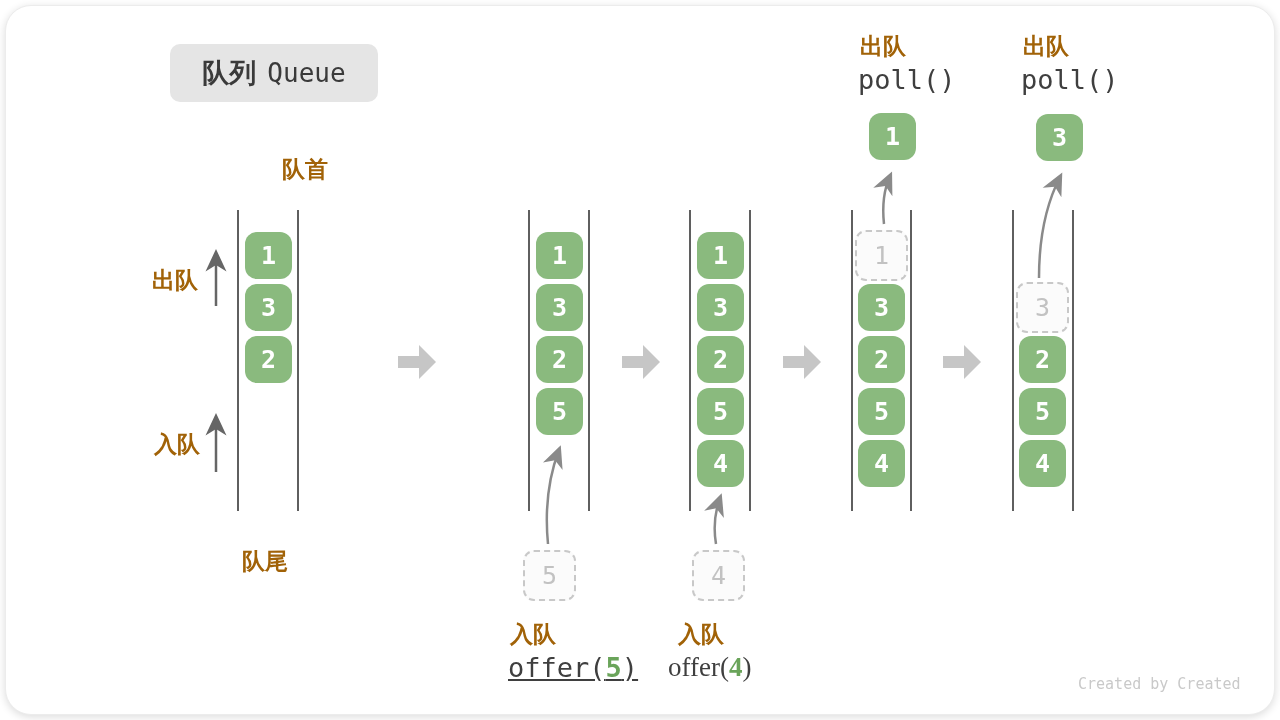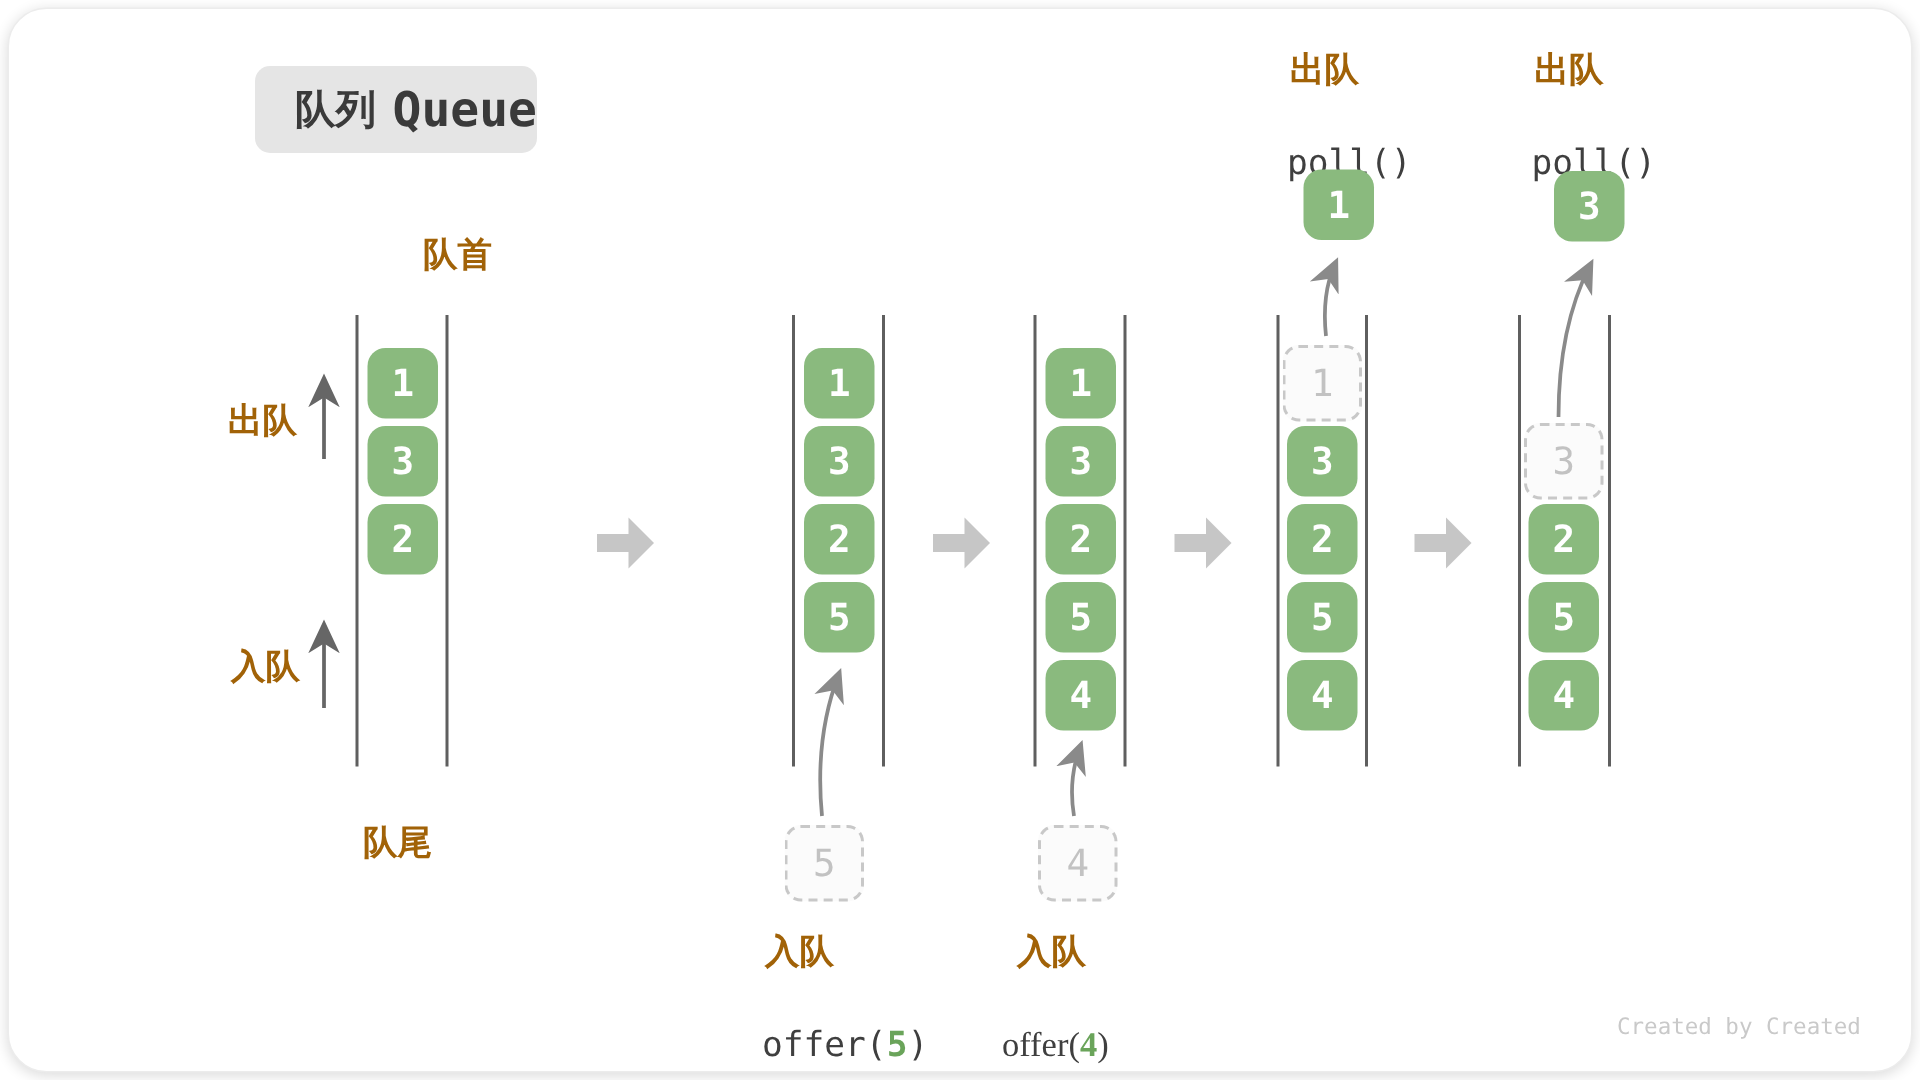--- a/index.html
+++ b/index.html
@@ -1,27 +1,27 @@
 <!DOCTYPE html>
 <html><head>
 <meta charset="utf-8">
 <style>
   html,body{margin:0;padding:0;background:#ffffff;}
   .canvas{position:relative;width:1280px;height:720px;background:#ffffff;overflow:hidden;
           font-family:"Liberation Sans",sans-serif;}
   .card{position:absolute;left:5px;top:5px;width:1268px;height:708px;border-radius:26px;
         background:#ffffff;border:1px solid #ececec;box-shadow:0 2px 9px rgba(0,0,0,.14);}
 
-  .badge{position:absolute;left:170px;top:44px;width:188px;height:58px;background:#e5e5e5;
-         border-radius:10px;display:flex;align-items:center;justify-content:flex-end;gap:11px;}
+  .badge{position:absolute;left:170px;top:44px;width:208px;height:58px;background:#e5e5e5;
+         border-radius:10px;display:flex;align-items:center;justify-content:center;gap:11px;}
   .badge .zh{font-size:27px;font-weight:bold;color:#3a3a3a;}
-  .badge .en{font-family:"DejaVu Sans Mono",monospace;font-size:32px;color:#3a3a3a;font-weight:bold;}
+  .badge .en{font-family:"DejaVu Sans Mono",monospace;font-size:26px;color:#3a3a3a;}
 
   .zh-label{position:absolute;font-weight:bold;font-size:23px;color:#a16207;white-space:nowrap;}
-  .code{position:absolute;font-family:"DejaVu Sans Mono",monospace;font-size:23px;color:#3f3f3f;white-space:pre;margin-top:32px;}
+  .code{position:absolute;font-family:"DejaVu Sans Mono",monospace;font-size:27px;color:#3f3f3f;white-space:pre;}
   .code .arg{color:#6aa45a;font-weight:bold;}
 
   .wall{position:absolute;top:210px;width:2px;height:301px;background:#5f5f5f;}
 
   .box{position:absolute;width:47px;height:47px;border-radius:12px;background:#8aba7e;color:#ffffff;
        display:flex;align-items:center;justify-content:center;
        font-family:"DejaVu Sans Mono",monospace;font-size:25px;font-weight:bold;}
   .box.dashed{background:#fbfbfb;border:2px dashed #c8c8c8;color:#c2c2c2;font-weight:normal;
               border-radius:11px;width:49px;height:47px;box-sizing:content-box;transform:translate(-3px,-2px);}
   .box.pend{transform:none;}
@@ -48,21 +48,21 @@
   <div class="zh-label" style="left:242px;top:546px;">队尾</div>
   <div class="zh-label" style="left:152px;top:265px;">出队</div>
   <div class="zh-label" style="left:154px;top:429px;">入队</div>
 
   <div class="zh-label" style="left:860px;top:31px;">出队</div>
   <div class="code" style="left:858px;top:64px;">poll()</div>
   <div class="zh-label" style="left:1023px;top:31px;">出队</div>
   <div class="code" style="left:1021px;top:64px;">poll()</div>
 
   <div class="zh-label" style="left:510px;top:619px;">入队</div>
-  <div class="code" style="left:508px;top:652px;"><span>offer(</span><span class="arg">5</span><span>)</span></div>
+  <div class="code" style="left:508px;top:652px;text-decoration:underline;"><span>offer(</span><span class="arg">5</span><span>)</span></div>
   <div class="zh-label" style="left:678px;top:619px;">入队</div>
   <div class="code" style="left:668px;top:652px;font-family:Liberation Serif, serif;"><span>offer(</span><span class="arg">4</span><span>)</span></div>
 
   <div class="wall" style="left:237px"></div>
   <div class="wall" style="left:297px"></div>
   <div class="wall" style="left:528px"></div>
   <div class="wall" style="left:588px"></div>
   <div class="wall" style="left:689px"></div>
   <div class="wall" style="left:749px"></div>
   <div class="wall" style="left:851px"></div>

